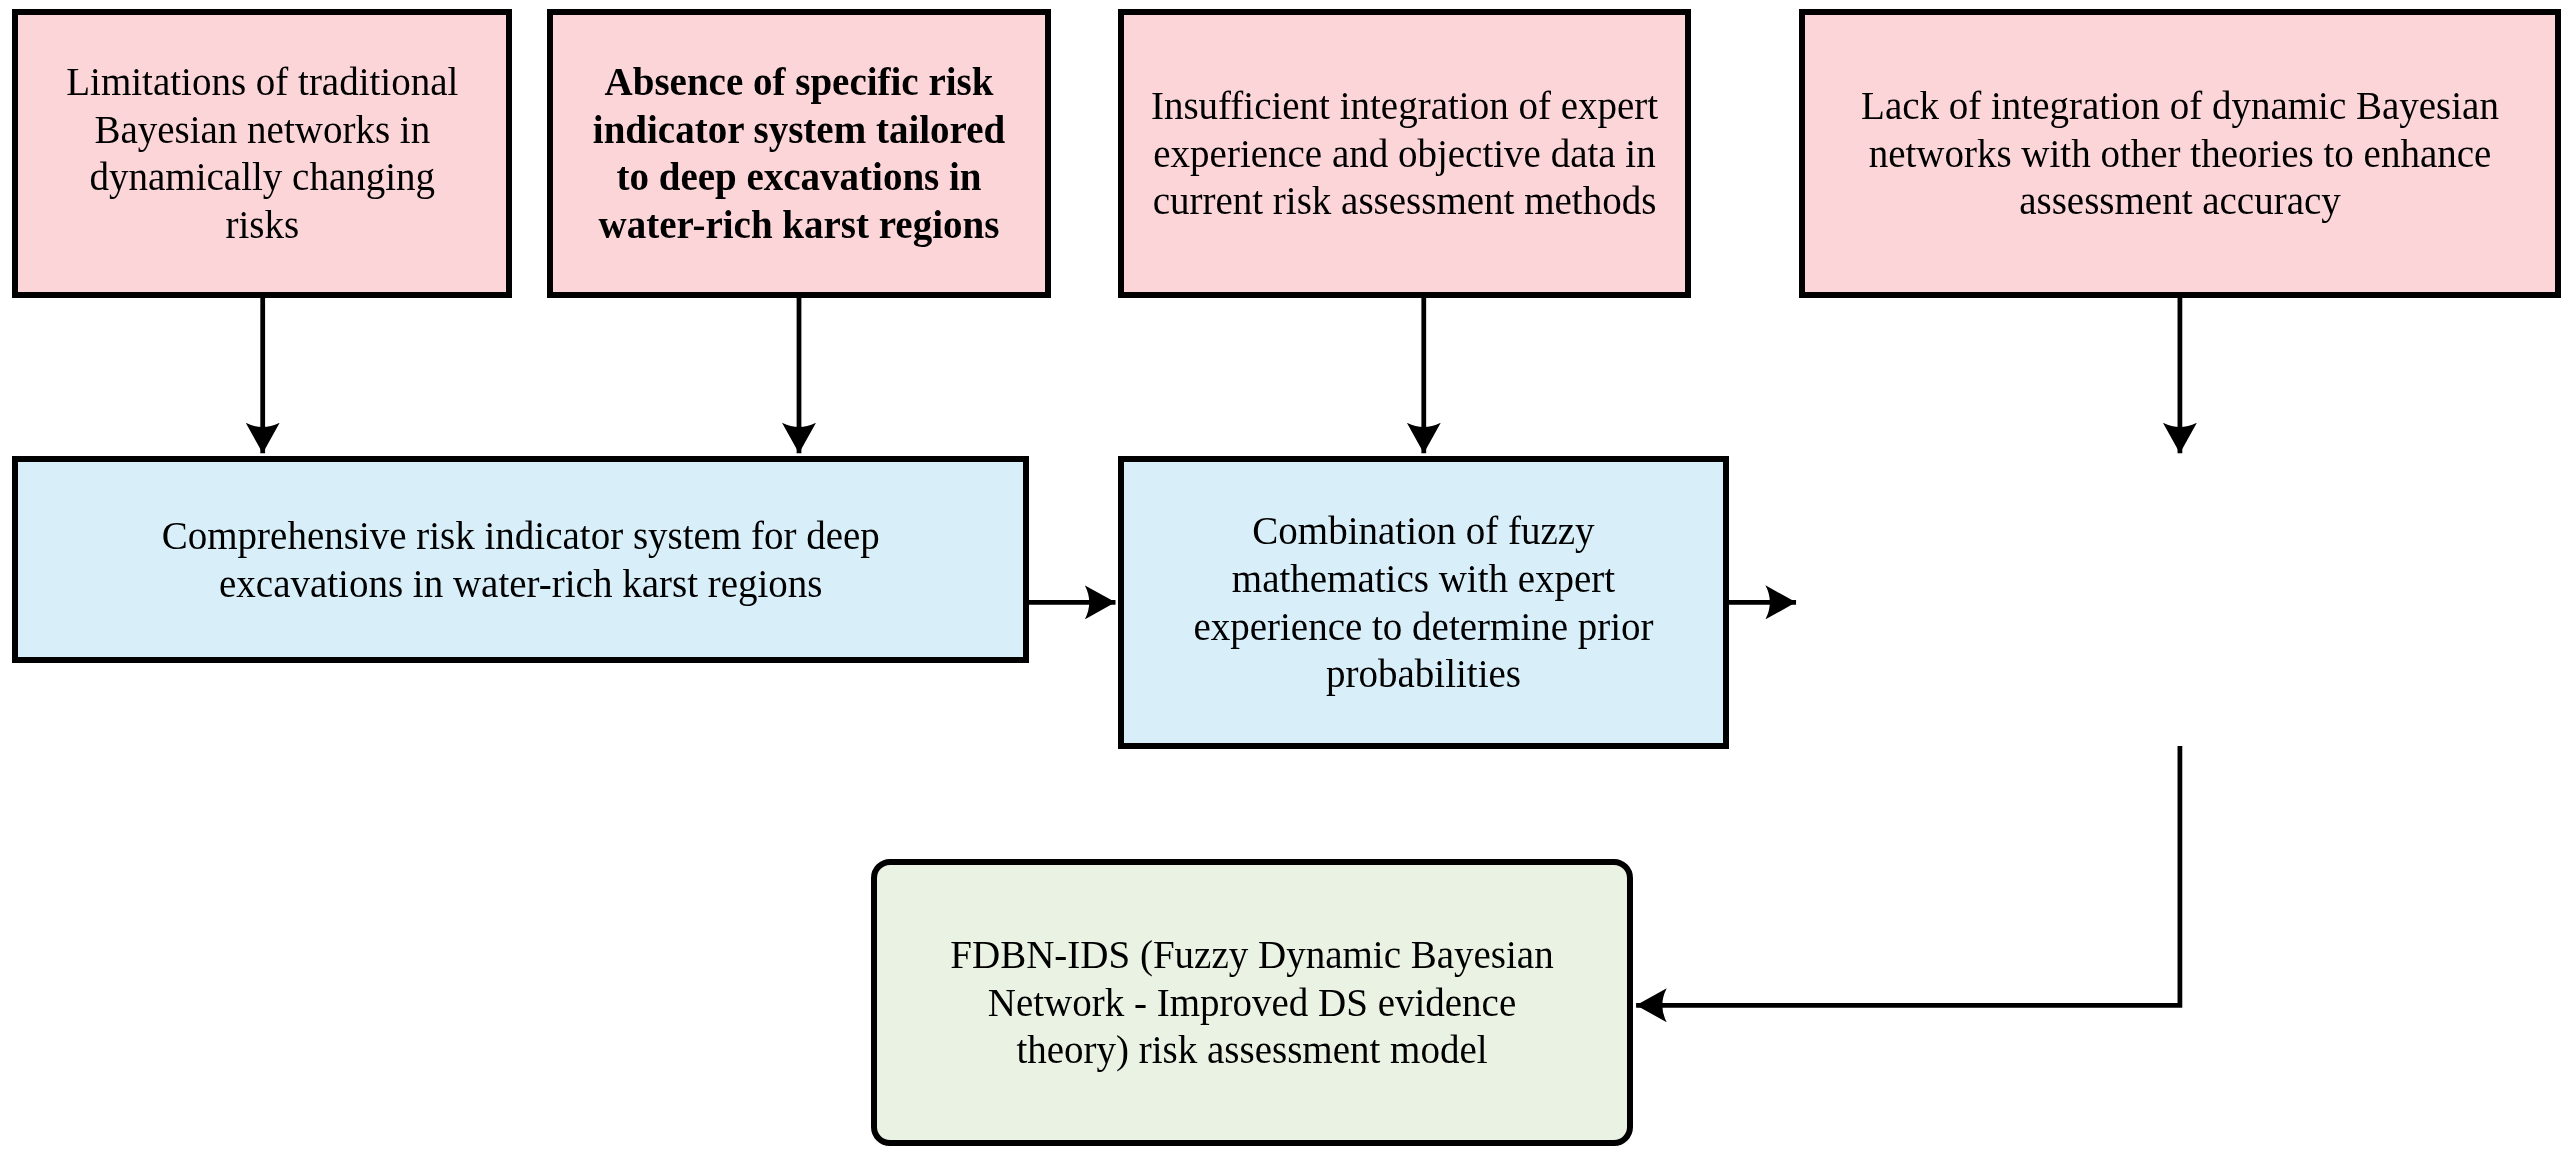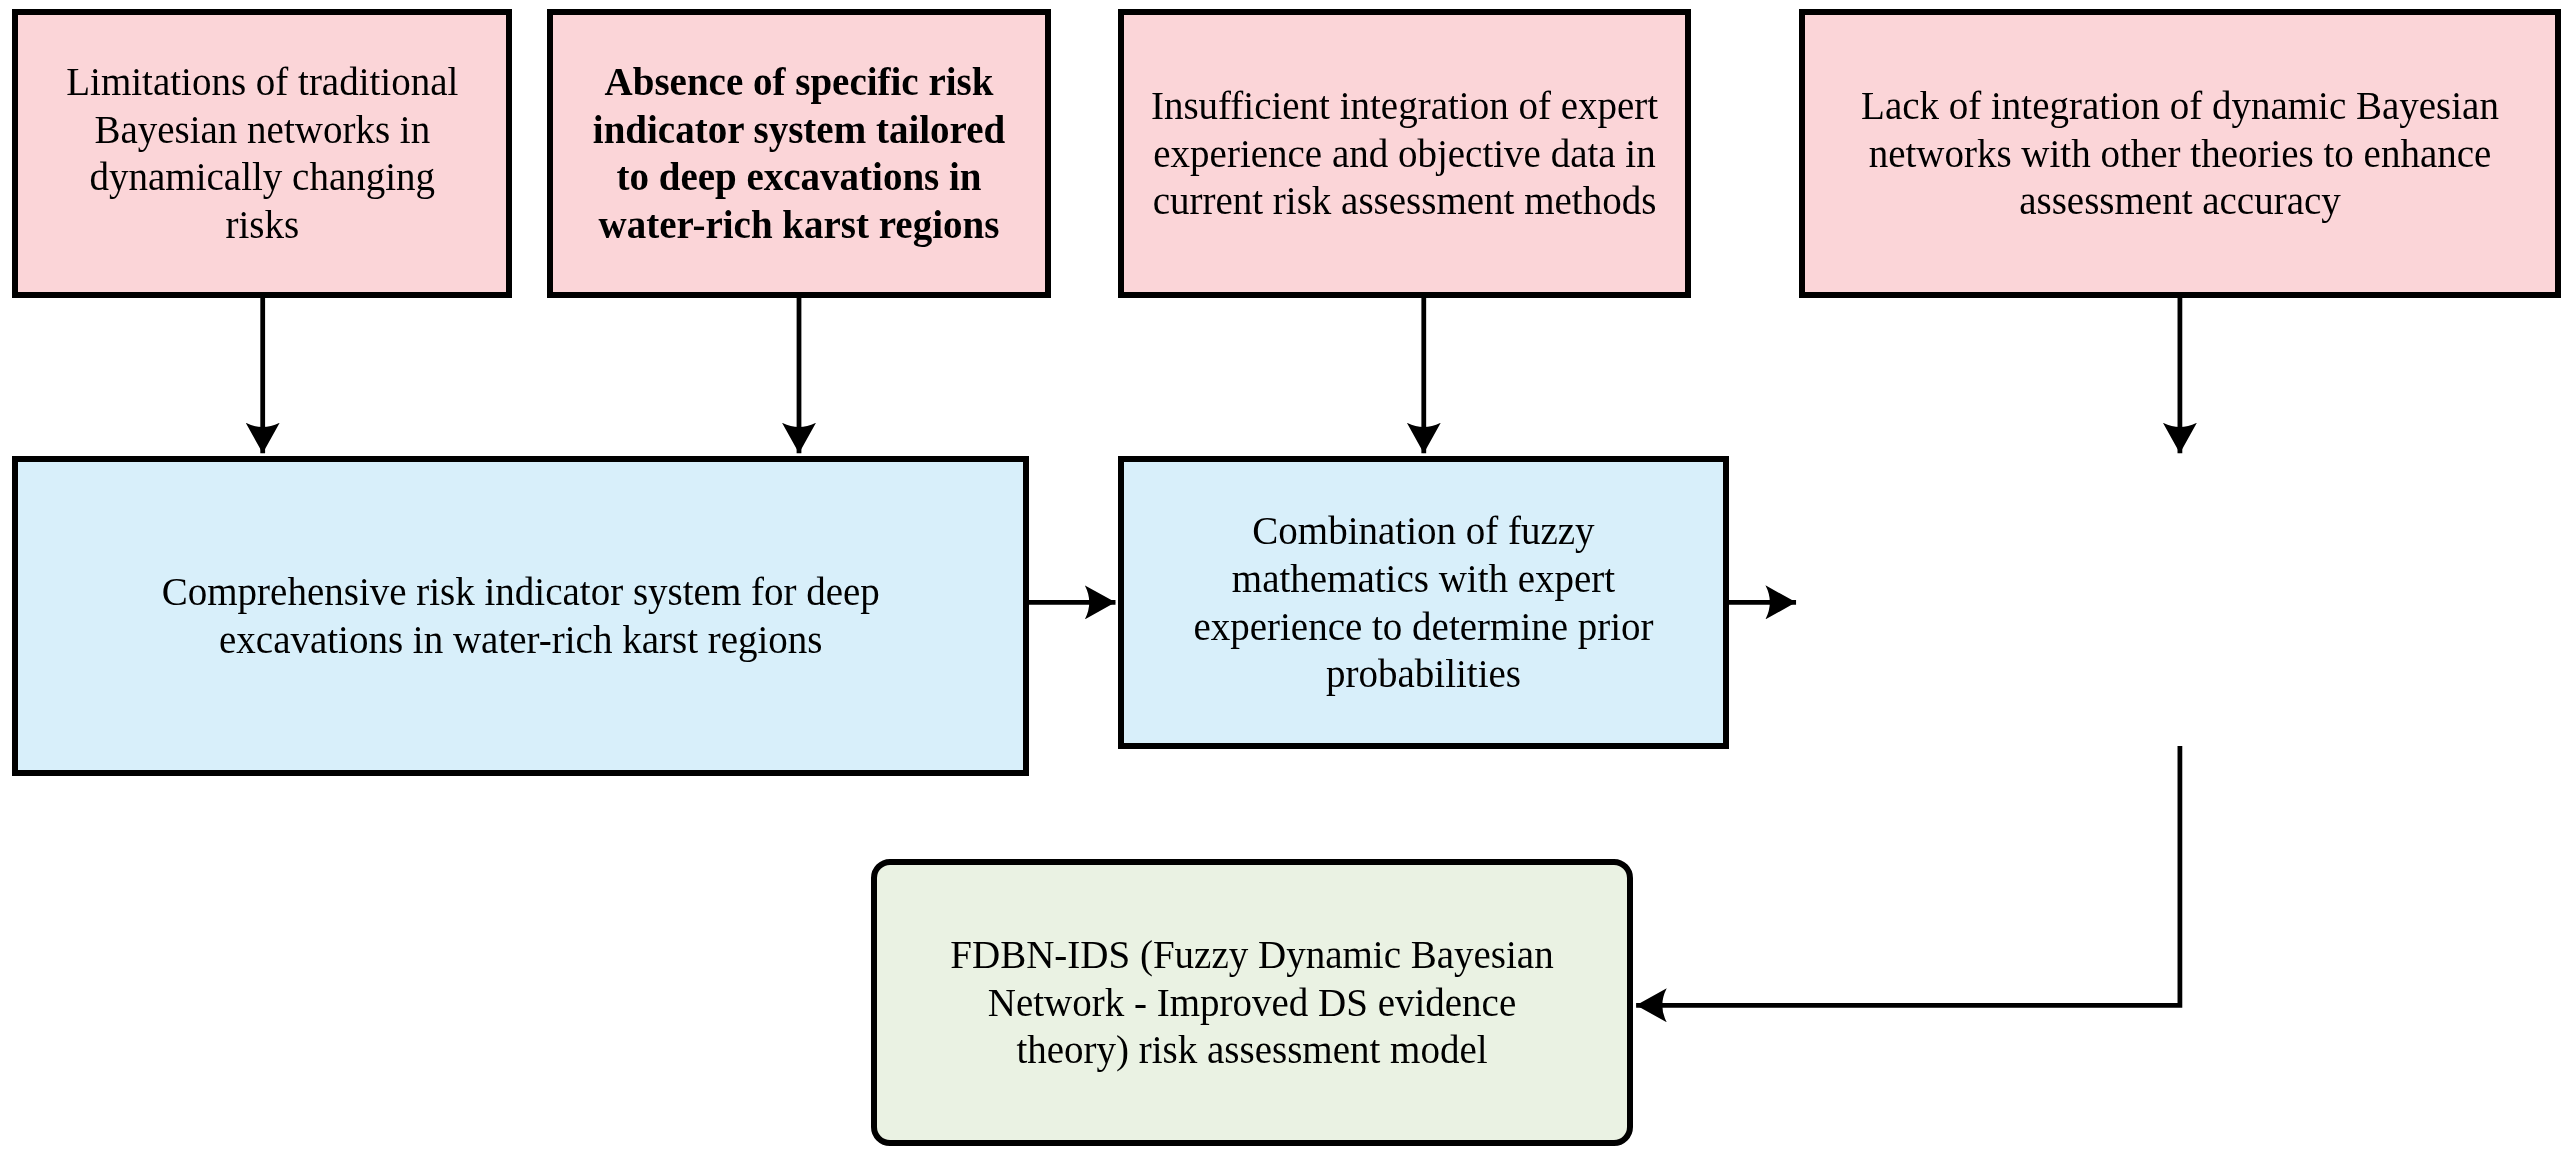--- a/index.html
+++ b/index.html
@@ -44,21 +44,21 @@
   .blue  { background: #D8EFFA; }
   .green { background: #EAF2E3; border-radius: 19px; }
 
   
   .b-p1 { left: 12.3px;   top: 8.8px; width: 500px;  height: 289px; }
   .b-p2 { left: 547px;  top: 8.8px; width: 504px;  height: 289px; font-weight: bold; }
   .b-p3 { left: 1118px; top: 8.8px; width: 573px;  height: 289px; }
   .b-p4 { left: 1799px; top: 8.8px; width: 762px; height: 289px; }
 
   
-  .b-m1 { left: 12.3px;   top: 456px; width: 1017px; height: 320px; }
+  .b-m1 { left: 12.3px;   top: 456px; width: 1017px; height: 207px; }
   .b-m2 { left: 1118px; top: 456px; width: 611px;  height: 293px; }
   .b-m3 { left: 1799px; top: 456px; width: 762px; height: 293px; }
 
   
   .b-r1 { left: 871px; top: 859px; width: 762px; height: 287px; }
 </style>
 </head>
 <body>
 
 <div class="canvas">

